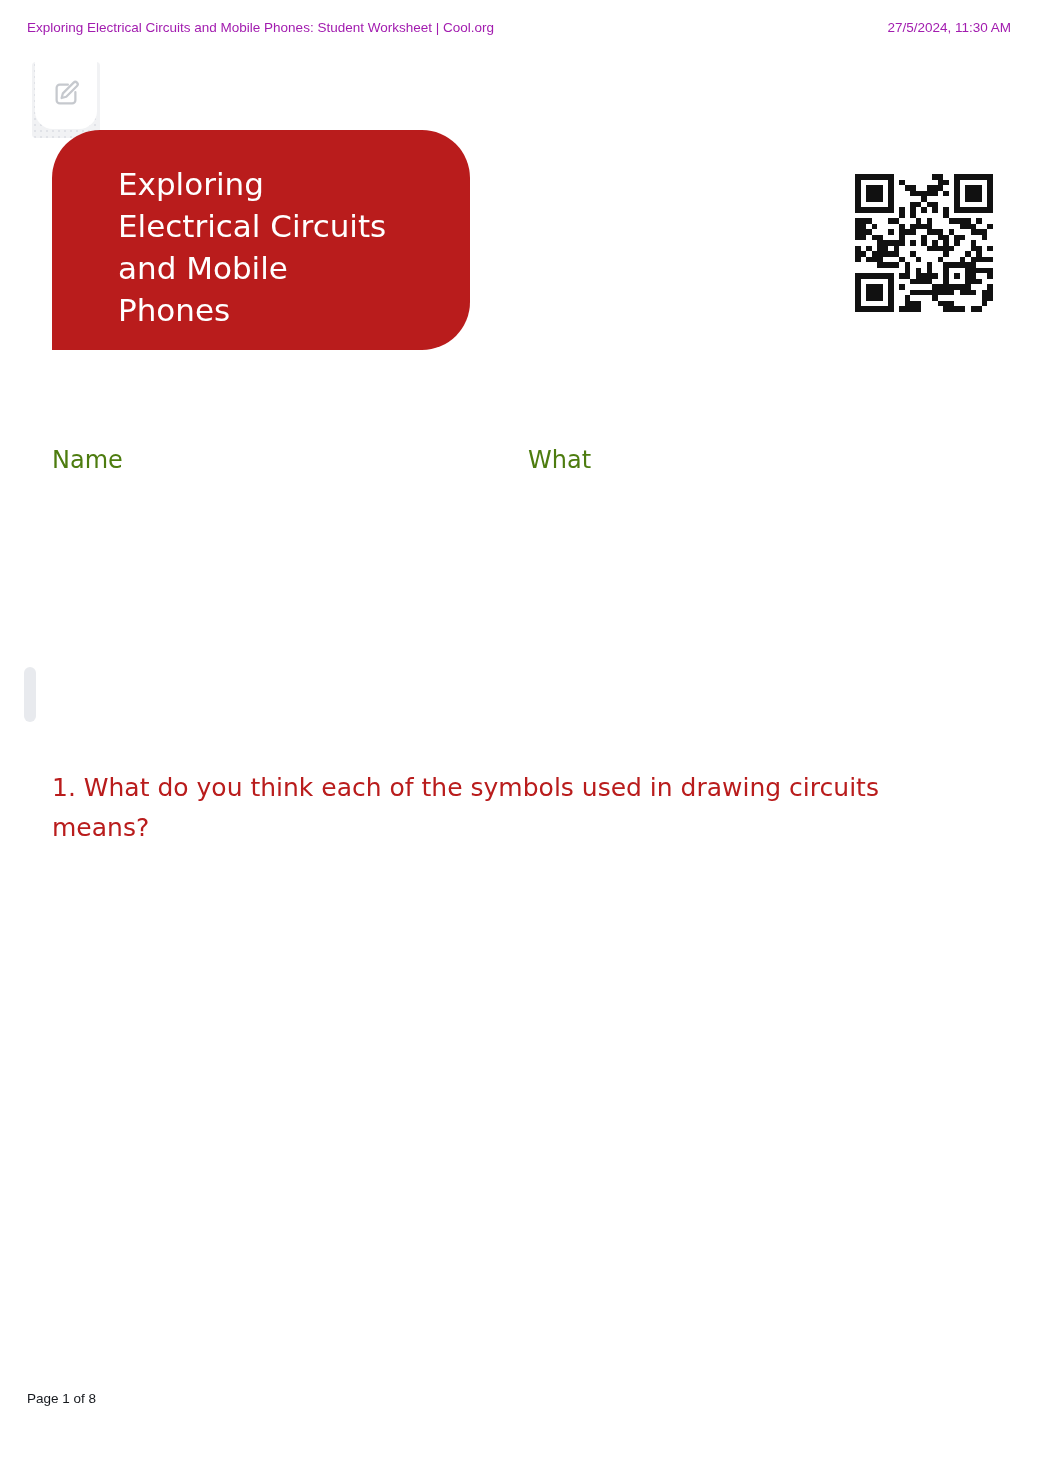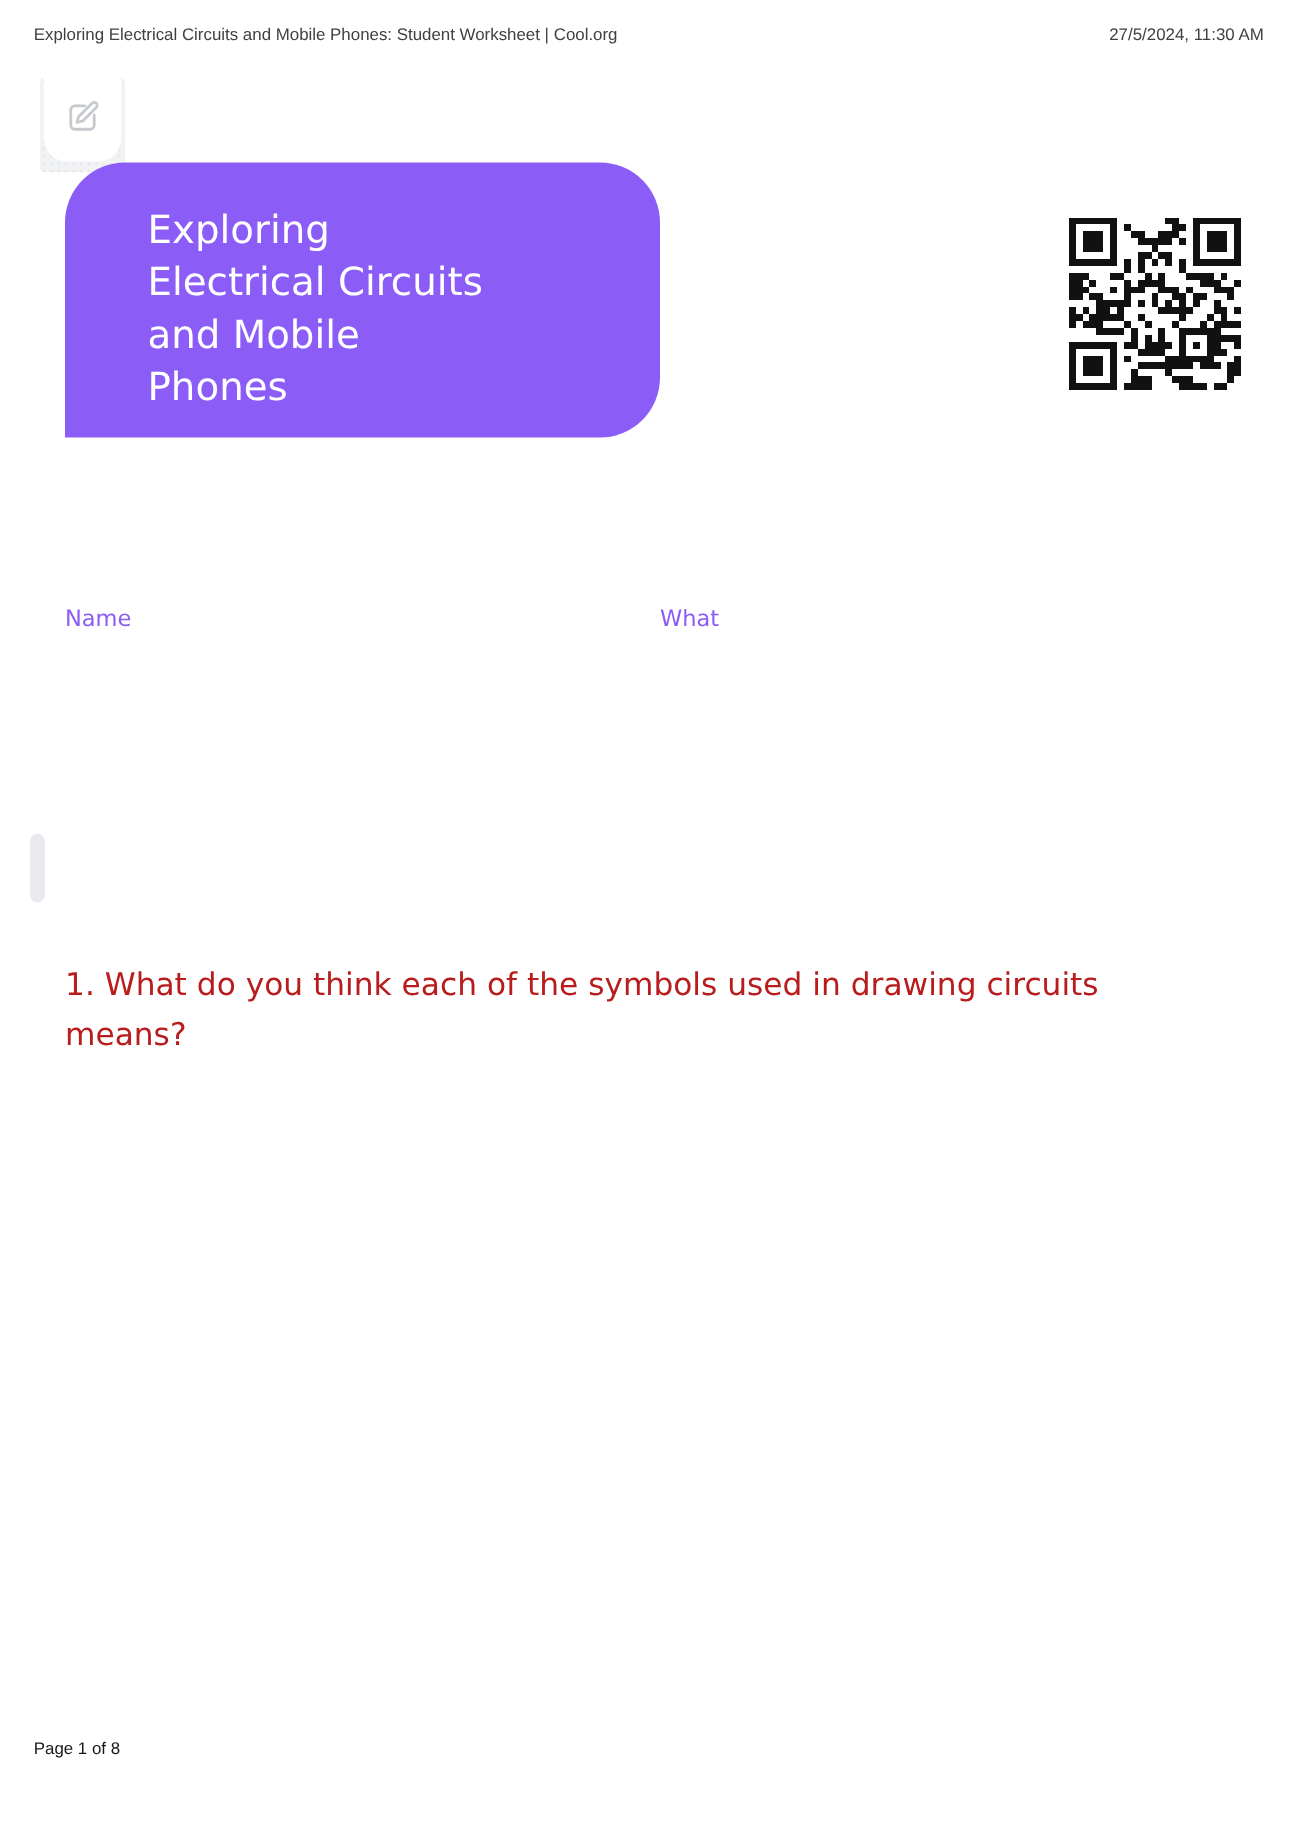--- a/index.html
+++ b/index.html
@@ -15,21 +15,21 @@
   }
 
   
   .print-header {
     position: absolute;
     left: 27px; right: 27px; top: 20px;
     display: flex;
     justify-content: space-between;
     font-family: "Liberation Sans", sans-serif;
     font-size: 13.5px;
-    color: #404040;
+    color: #a21caf;
   }
 
   
   .edit-block {
     position: absolute;
     left: 32px; top: 62px;
     width: 68px; height: 76px;
     background-color: #f1f2f4;
     background-image: radial-gradient(#e0e2e7 1px, transparent 1.2px);
     background-size: 6px 6px;
@@ -43,22 +43,22 @@
     display: flex;
     align-items: center;
     justify-content: center;
   }
   .edit-block svg { width: 30px; height: 30px; }
 
   
   .title-card {
     position: absolute;
     left: 52px; top: 130px;
-    width: 476px; height: 220px;
-    background: #8b5cf6;
+    width: 418px; height: 220px;
+    background: #b91c1c;
     border-radius: 48px 48px 48px 0;
   }
   .title-card .card-title {
     position: absolute;
     left: 66px; top: 33px;
     width: 280px;
     color: #ffffff;
     font-size: 31px;
     line-height: 42px;
     font-weight: 400;
@@ -71,23 +71,22 @@
     width: 138px; height: 138px;
     background: #ffffff;
   }
   .qr-wrap svg { width: 138px; height: 138px; display: block; }
 
   
   .fields-row {
     position: absolute;
     left: 52px; top: 446px;
     display: flex;
-    font-size: 18px;
-    color: #8b5cf6;
-    margin-top: 39px;
+    font-size: 24px;
+    color: #4d7c0f;
   }
   .fields-row .name-cell { width: 476px; }
 
   
   .accent-bar {
     position: absolute;
     left: 24px; top: 667px;
     width: 12px; height: 55px;
     background: #e8eaee;
     border-radius: 7px;

